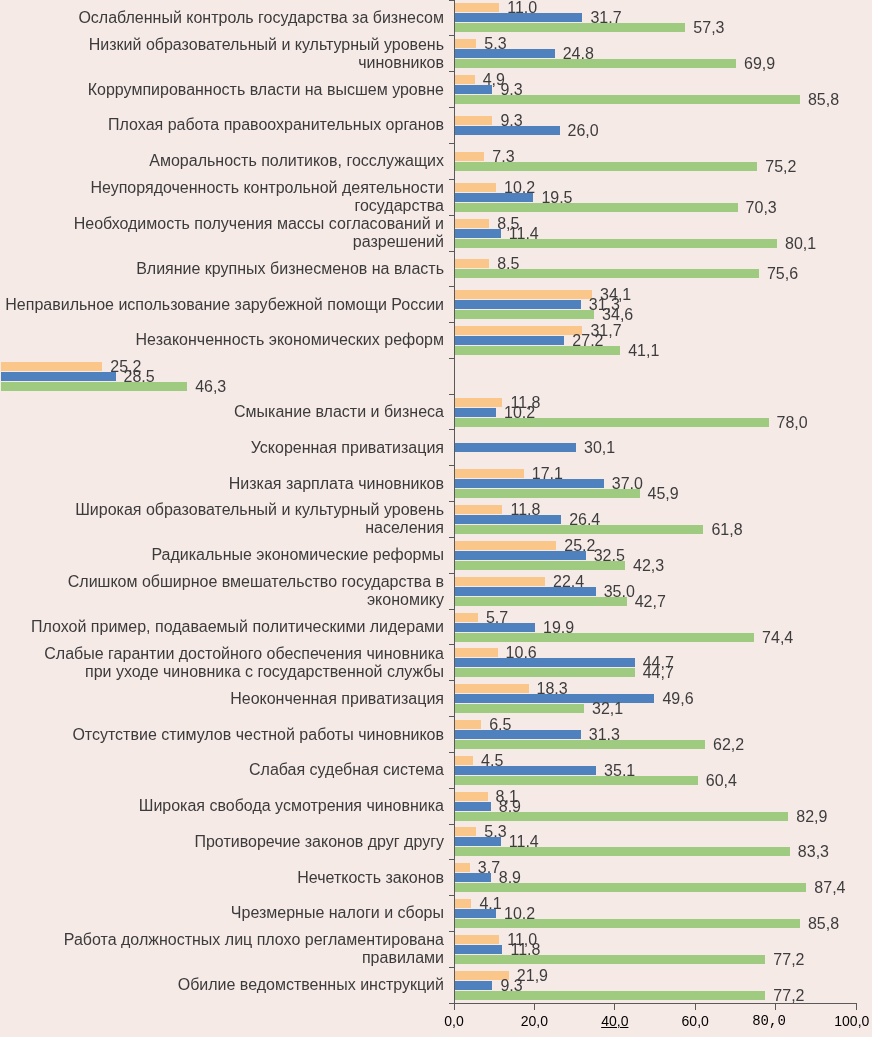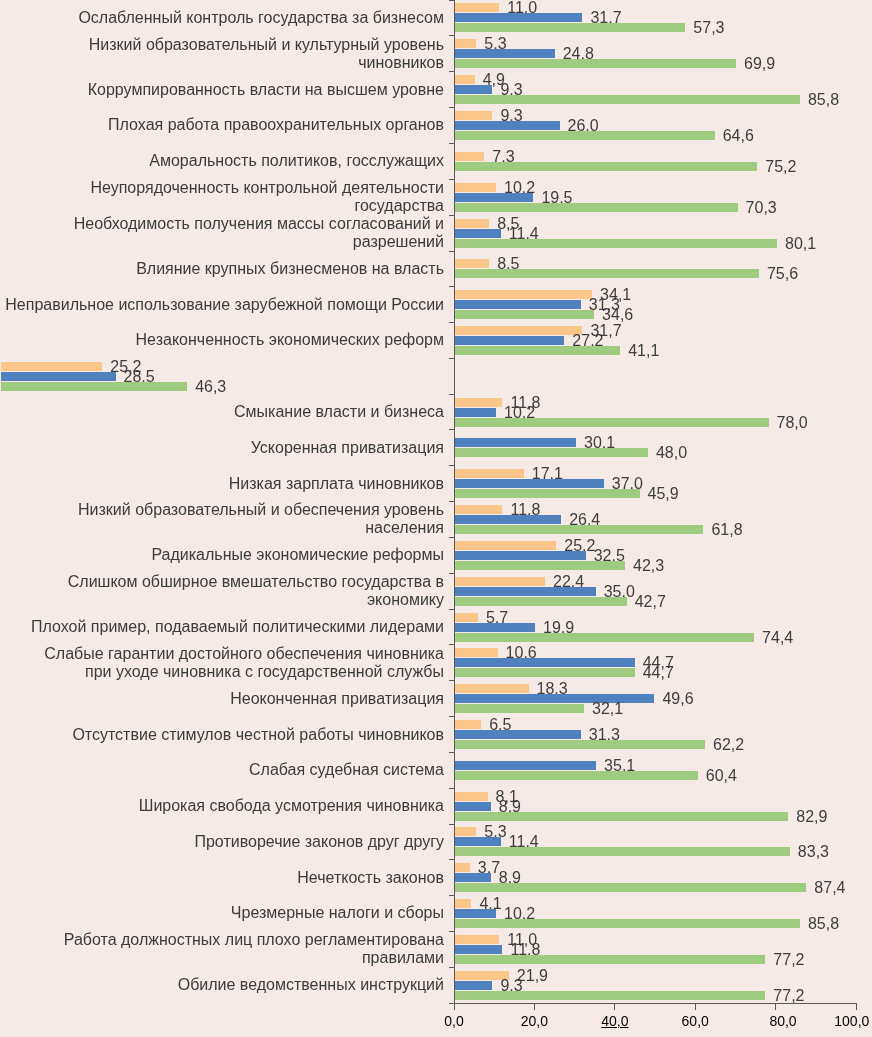--- a/index.html
+++ b/index.html
@@ -126,24 +126,20 @@
     <div class="cat-label">Плохая работа правоохранительных органов</div>
     <div class="bars">
       <div class="bar-line">
         <div class="bar" style="width: 37.386px; background: rgb(250, 198, 137);"></div>
         <span class="val">9,3</span>
       </div>
       <div class="bar-line">
         <div class="bar" style="width: 104.52px; background: rgb(78, 129, 189);"></div>
         <span class="val">26,0</span>
       </div>
-      <div class="bar-line">
-        <div class="bar" style="width: 259.692px; background: rgb(159, 203, 128);"></div>
-        <span class="val">64,6</span>
-      </div>
     </div>
   </div>
 
   <div class="row">
     <div class="cat-label">Аморальность политиков, госслужащих</div>
     <div class="bars">
       <div class="bar-line">
         <div class="bar" style="width: 29.346px; background: rgb(250, 198, 137);"></div>
         <span class="val">7,3</span>
       </div>
@@ -275,24 +271,20 @@
     </div>
   </div>
 
   <div class="row">
     <div class="cat-label">Ускоренная приватизация</div>
     <div class="bars">
       <div class="bar-line">
         <div class="bar" style="width: 121.002px; background: rgb(78, 129, 189);"></div>
         <span class="val">30,1</span>
       </div>
-      <div class="bar-line">
-        <div class="bar" style="width: 192.96px; background: rgb(159, 203, 128);"></div>
-        <span class="val">48,0</span>
-      </div>
     </div>
   </div>
 
   <div class="row">
     <div class="cat-label">Низкая зарплата чиновников</div>
     <div class="bars">
       <div class="bar-line">
         <div class="bar" style="width: 68.742px; background: rgb(250, 198, 137);"></div>
         <span class="val">17,1</span>
       </div>
@@ -301,21 +293,21 @@
         <span class="val">37,0</span>
       </div>
       <div class="bar-line">
         <div class="bar" style="width: 184.518px; background: rgb(159, 203, 128);"></div>
         <span class="val">45,9</span>
       </div>
     </div>
   </div>
 
   <div class="row">
-    <div class="cat-label">Низкий образовательный и обеспечения уровень населения</div>
+    <div class="cat-label">Широкая образовательный и культурный уровень населения</div>
     <div class="bars">
       <div class="bar-line">
         <div class="bar" style="width: 47.436px; background: rgb(250, 198, 137);"></div>
         <span class="val">11,8</span>
       </div>
       <div class="bar-line">
         <div class="bar" style="width: 106.128px; background: rgb(78, 129, 189);"></div>
         <span class="val">26,4</span>
       </div>
       <div class="bar-line">
@@ -430,20 +422,24 @@
       <div class="bar-line">
         <div class="bar" style="width: 250.044px; background: rgb(159, 203, 128);"></div>
         <span class="val">62,2</span>
       </div>
     </div>
   </div>
 
   <div class="row">
     <div class="cat-label">Слабая судебная система</div>
     <div class="bars">
+      <div class="bar-line">
+        <div class="bar" style="width: 18.09px; background: rgb(250, 198, 137);"></div>
+        <span class="val">4,5</span>
+      </div>
       <div class="bar-line">
         <div class="bar" style="width: 141.102px; background: rgb(78, 129, 189);"></div>
         <span class="val">35,1</span>
       </div>
       <div class="bar-line">
         <div class="bar" style="width: 242.808px; background: rgb(159, 203, 128);"></div>
         <span class="val">60,4</span>
       </div>
     </div>
   </div>
@@ -561,17 +557,17 @@
   <div class="x-ticks">
       <div class="x-tick" style="left: -0.5px;"></div>
       <div class="x-tick-label" style="left: 0px;">0,0</div>
       <div class="x-tick" style="left: 79.9px;"></div>
       <div class="x-tick-label" style="left: 80.4px;">20,0</div>
       <div class="x-tick" style="left: 160.3px;"></div>
       <div class="x-tick-label" style="left: 160.8px; text-decoration: underline;">40,0</div>
       <div class="x-tick" style="left: 240.7px;"></div>
       <div class="x-tick-label" style="left: 241.2px;">60,0</div>
       <div class="x-tick" style="left: 321.1px;"></div>
-      <div class="x-tick-label" style="left: 329px;">80,0</div>
+      <div class="x-tick-label" style="left: 315px; font-family: Liberation Mono, monospace;">80,0</div>
       <div class="x-tick" style="left: 401.5px;"></div>
       <div class="x-tick-label" style="left: 402px; transform: translateX(-62%);">100,0</div>
     </div>
 </div>
 
 </body></html>

